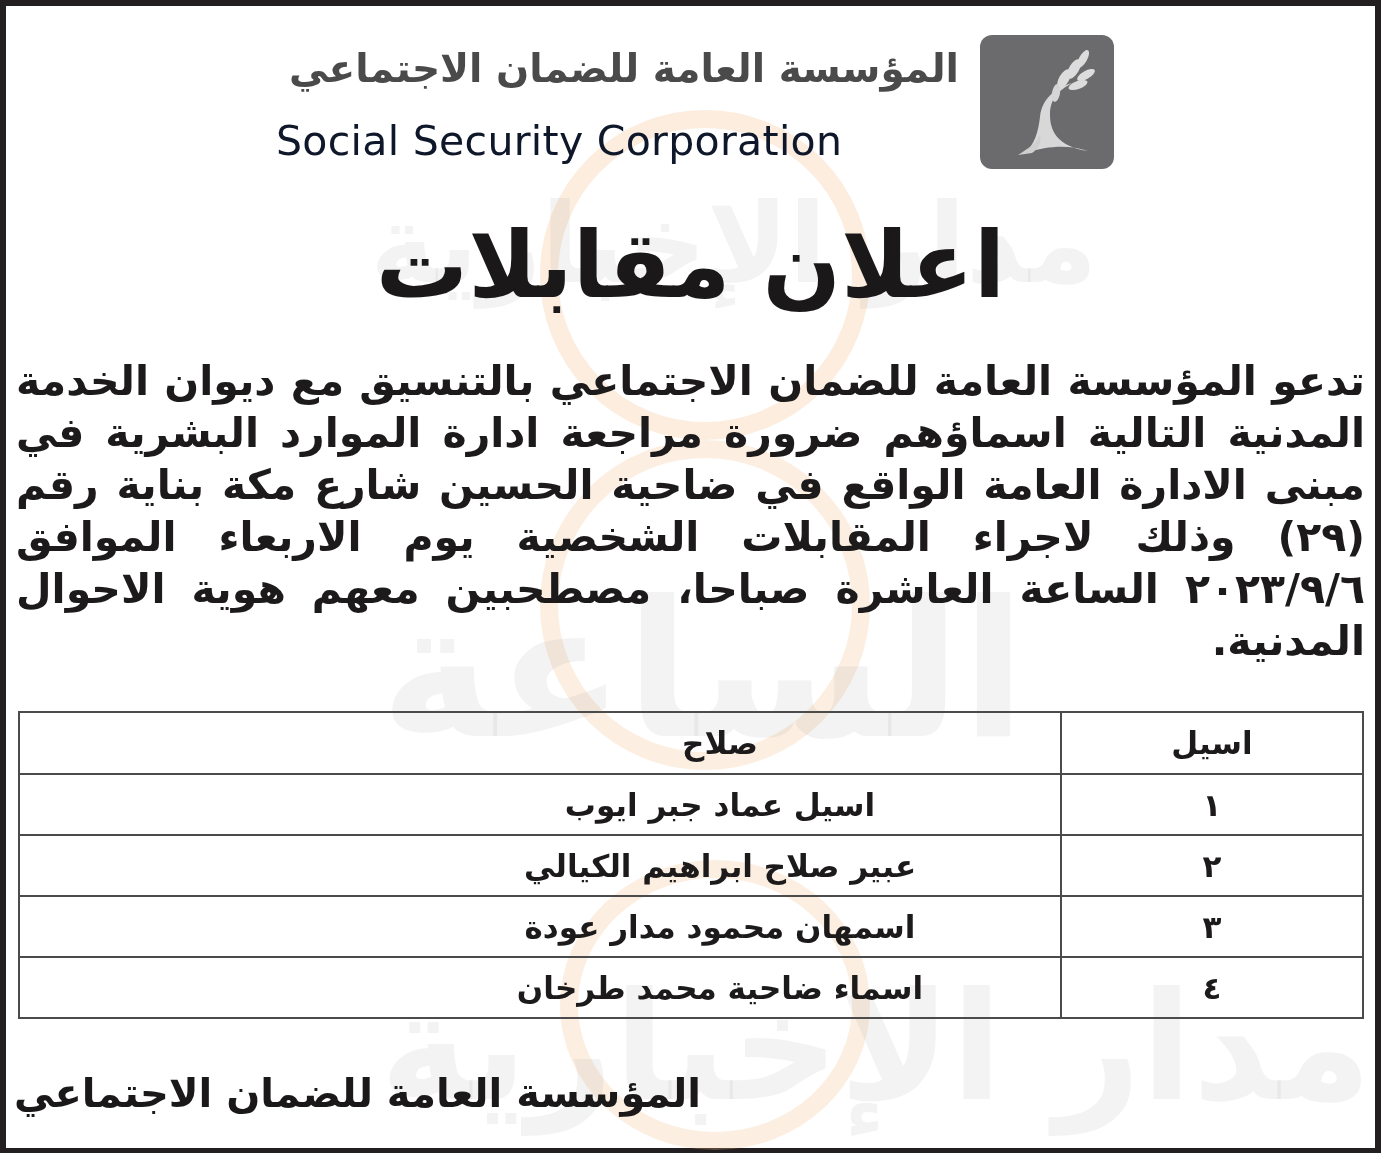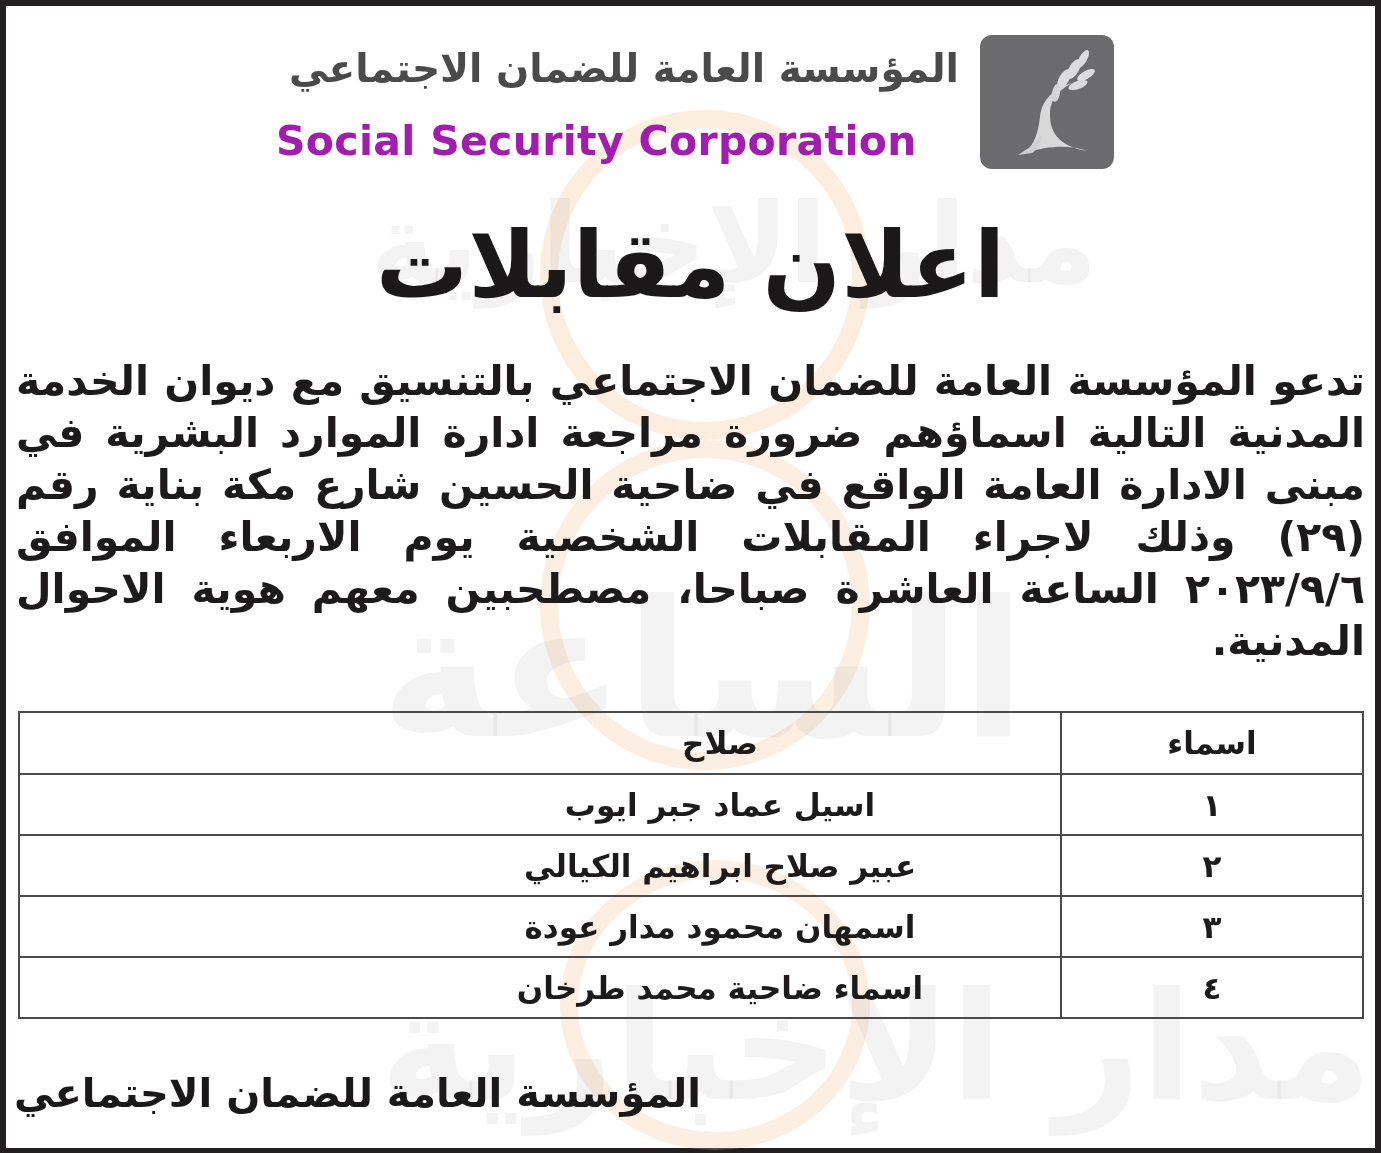--- a/index.html
+++ b/index.html
@@ -11,21 +11,21 @@
   .wm-clock { left: 540px; top: 110px; width: 330px; height: 330px; border-radius: 50%; border: 18px solid rgba(245,190,140,0.28); box-sizing: border-box; }
   .wm-clock2 { left: 540px; top: 440px; width: 330px; height: 330px; border-radius: 50%; border: 18px solid rgba(245,190,140,0.25); box-sizing: border-box; }
   .wm-clock3 { left: 560px; top: 860px; width: 310px; height: 290px; border-radius: 50%; border: 18px solid rgba(245,190,140,0.25); box-sizing: border-box; }
   .wm-text { font-family: "DejaVu Sans", sans-serif; font-weight: bold; color: rgba(120,120,120,0.09); direction: rtl; white-space: nowrap; }
   .wm-t1 { left: 370px; top: 180px; font-size: 110px; }
   .wm-t2 { left: 380px; top: 560px; font-size: 190px; }
   .wm-t3 { left: 380px; top: 960px; font-size: 150px; }
 
   
   .logo-ar { position: absolute; right: 422px; top: 46px; font-size: 39px; font-weight: bold; color: #4a4a4a; direction: rtl; white-space: nowrap; }
-  .logo-en { position: absolute; left: 276px; top: 117px; font-family: "DejaVu Sans", sans-serif; font-size: 41px; font-weight: bold; color: #a21caf; white-space: nowrap; letter-spacing: 0.3px; }
+  .logo-en { position: absolute; left: 276px; top: 117px; font-family: "DejaVu Sans", sans-serif; font-size: 41px; font-weight: normal; color: #0f172a; white-space: nowrap; letter-spacing: 0.3px; }
   .logo-box { position: absolute; left: 980px; top: 35px; width: 134px; height: 134px; background: #6b6b6d; border-radius: 12px; }
   .logo-box svg { width: 134px; height: 134px; }
 
   .title { position: absolute; left: 0; right: 0; top: 212px; text-align: center; font-size: 92px; font-weight: bold; color: #1a1818; direction: rtl; letter-spacing: 2px; }
 
   .body-text { position: absolute; left: 16px; right: 16px; top: 355px; direction: rtl; text-align: justify; font-size: 41px; font-weight: bold; line-height: 52px; color: #1c1a1a; }
   .body-text p { margin: 0; text-align-last: right; }
 
   
   .table { position: absolute; left: 18px; top: 711px; width: 1346px; border-collapse: collapse; direction: rtl; }
@@ -66,21 +66,21 @@
 
 <div class="title">اعلان مقابلات</div>
 
 <div class="body-text">
   <p>تدعو المؤسسة العامة للضمان الاجتماعي بالتنسيق مع ديوان الخدمة المدنية التالية اسماؤهم ضرورة مراجعة ادارة الموارد البشرية في مبنى الادارة العامة الواقع في ضاحية الحسين شارع مكة بناية رقم (٢٩) وذلك لاجراء المقابلات الشخصية يوم الاربعاء الموافق ٢٠٢٣/٩/٦ الساعة العاشرة صباحا، مصطحبين معهم هوية الاحوال المدنية.</p>
 </div>
 
 <table class="table">
   <tbody>
       <tr>
-    <th class="col-num">اسماء</th>
+    <th class="col-num">اسيل</th>
     <th class="col-name">صلاح</th>
   </tr>
   <tr>
     <td class="col-num">١</td>
     <td class="col-name">اسيل عماد جبر ايوب</td>
   </tr>
   <tr>
     <td class="col-num">٢</td>
     <td class="col-name">عبير صلاح ابراهيم الكيالي</td>
   </tr>

